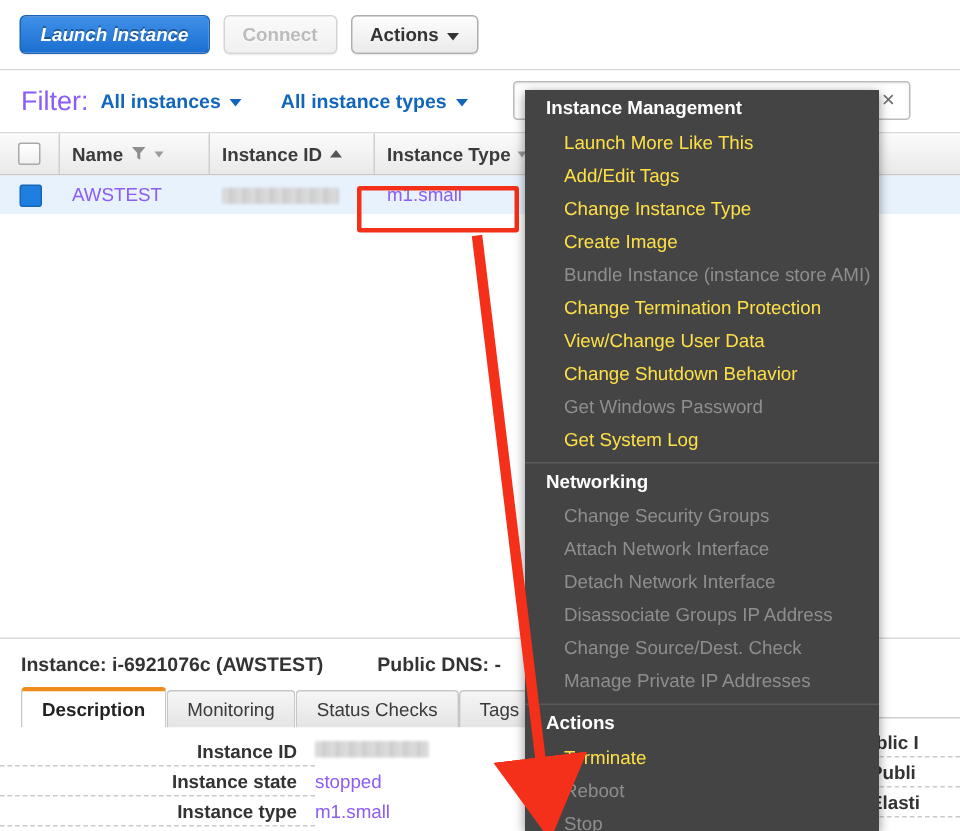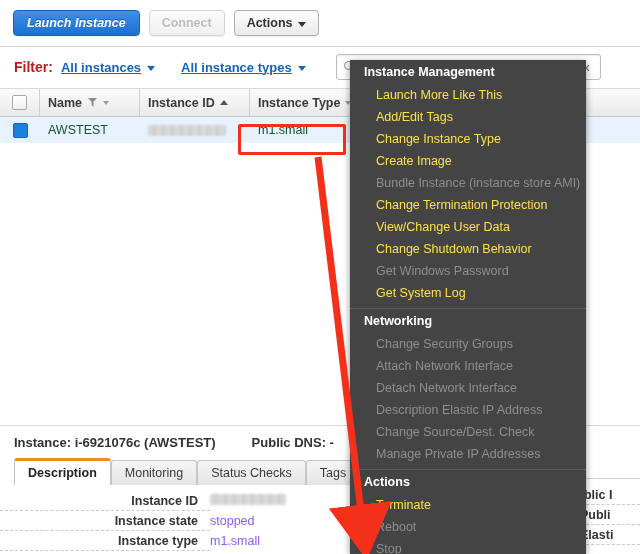--- a/index.html
+++ b/index.html
@@ -48,24 +48,24 @@
   .toolbar-sep {
     position: absolute; left: 0; top: 46px; width: 640px; height: 1px;
     background: #d6d6d6;
   }
 
   
   .filterbar {
     position: absolute; left: 0; top: 47px; width: 640px; height: 40px;
     background: #fff; display: flex; align-items: center; padding-left: 14px;
   }
-  .filter-label { font-size: 14px; font-weight: bold; color: #b91c1c; margin-right: 8px; }
+  .filter-label { font-size: 18px; font-weight: normal; color: #8b5cf6; margin-right: 8px; }
   .filter-dd {
     font-size: 13px; font-weight: bold; color: #1166bb; cursor: pointer;
-    display: inline-flex; align-items: center; margin-right: 26px; white-space: nowrap; text-decoration: underline;
+    display: inline-flex; align-items: center; margin-right: 26px; white-space: nowrap;
   }
   .filter-dd .caret-dn { border-top-color: #1166bb; }
   .searchbox {
     position: relative; margin-left: 4px;
     width: 265px; height: 26px; background: #fff;
     border: 1px solid #bcbcbc; border-radius: 3px;
     display: flex; align-items: center; padding-left: 7px;
     box-shadow: inset 0 1px 2px rgba(0,0,0,0.07);
   }
   .search-icon { width: 13px; height: 13px; position: relative; flex: none; margin-right: 5px; }
@@ -114,21 +114,21 @@
   .mini-caret {
     display: inline-block; margin-left: 5px;
     border-left: 3.5px solid transparent; border-right: 3.5px solid transparent;
     border-top: 4.5px solid #9a9a9a;
   }
   .sort-asc {
     display: inline-block; margin-left: 5px;
     border-left: 4px solid transparent; border-right: 4px solid transparent;
     border-bottom: 5px solid #555;
   }
-  .tr { display: flex; height: 26px; align-items: center; font-size: 12.5px; color: #14532d; }
+  .tr { display: flex; height: 26px; align-items: center; font-size: 12.5px; color: #8b5cf6; }
   .tr.selected { background: #e8f2fd; }
   .tr.alt { background: #fff; }
   .td { padding: 0 8px; display: flex; align-items: center; height: 100%; white-space: nowrap; }
   .td-check { width: 40px; justify-content: center; }
   .td-name { width: 100px; }
   .td-id { width: 110px; }
   .td-type { width: 125px; }
   .td-status { flex: 1; }
   .blur {
     display: inline-block; height: 11px; border-radius: 1px;
@@ -363,21 +363,21 @@
     <div class="ctx-item">Change Shutdown Behavior</div>
     <div class="ctx-item disabled">Get Windows Password</div>
     <div class="ctx-item">Get System Log</div>
 
     <div class="ctx-divider"></div>
 
     <div class="ctx-section-title">Networking</div>
     <div class="ctx-item disabled">Change Security Groups</div>
     <div class="ctx-item disabled">Attach Network Interface</div>
     <div class="ctx-item disabled">Detach Network Interface</div>
-    <div class="ctx-item disabled">Description Elastic IP Address</div>
+    <div class="ctx-item disabled">Disassociate Groups IP Address</div>
     <div class="ctx-item disabled">Change Source/Dest. Check</div>
     <div class="ctx-item disabled">Manage Private IP Addresses</div>
 
     <div class="ctx-divider"></div>
 
     <div class="ctx-section-title">Actions</div>
     <div class="ctx-item">Terminate</div>
     <div class="ctx-item disabled">Reboot</div>
     <div class="ctx-item disabled">Stop</div>
 

